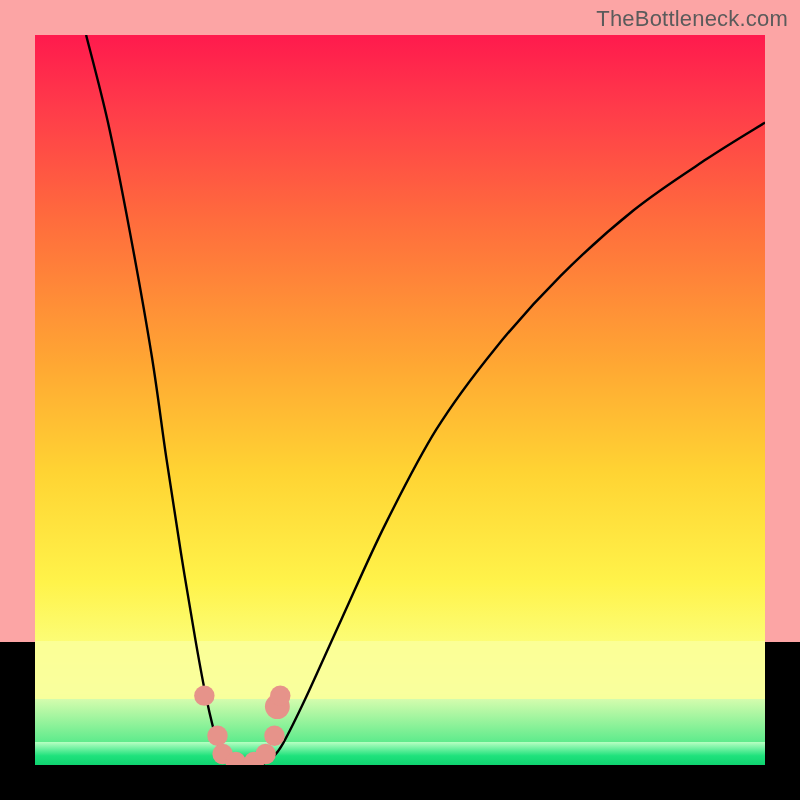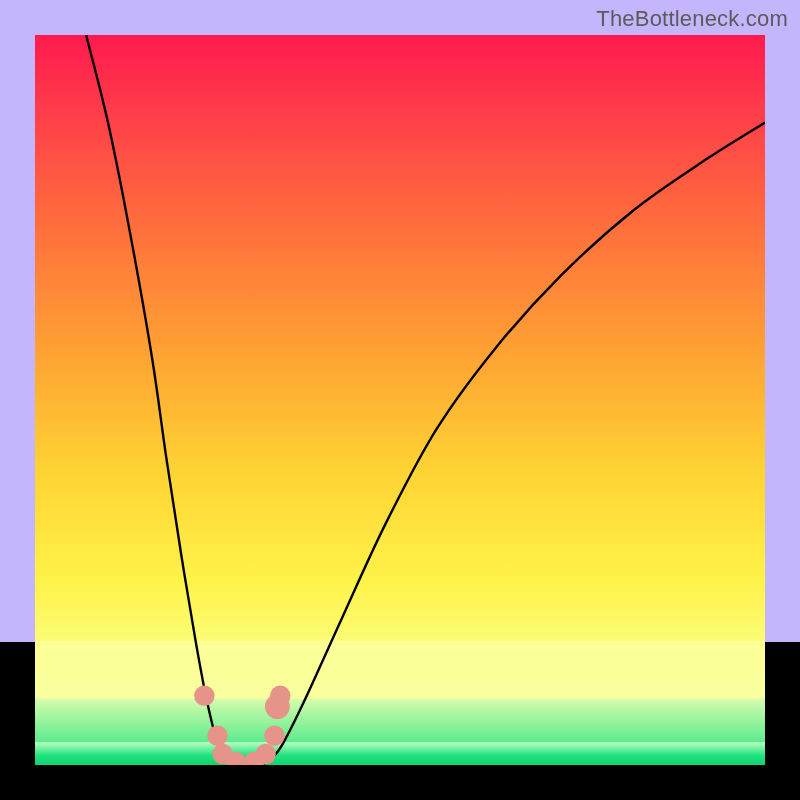--- a/index.html
+++ b/index.html
@@ -8,21 +8,21 @@
     width: 800px;
     height: 800px;
     overflow: hidden;
     background: #000;
     font-family: Arial, Helvetica, sans-serif;
   }
   .frame {
     position: absolute;
     left: 0; top: 0;
     width: 800px; height: 642px;
-    background: #c4b5fd;
+    background: #fca5a5;
   }
   .plot-area {
     position: absolute;
     left: 35px;
     top: 35px;
     width: 730px;
     height: 730px;
     overflow: hidden;
   }
   .gradient-bg {

